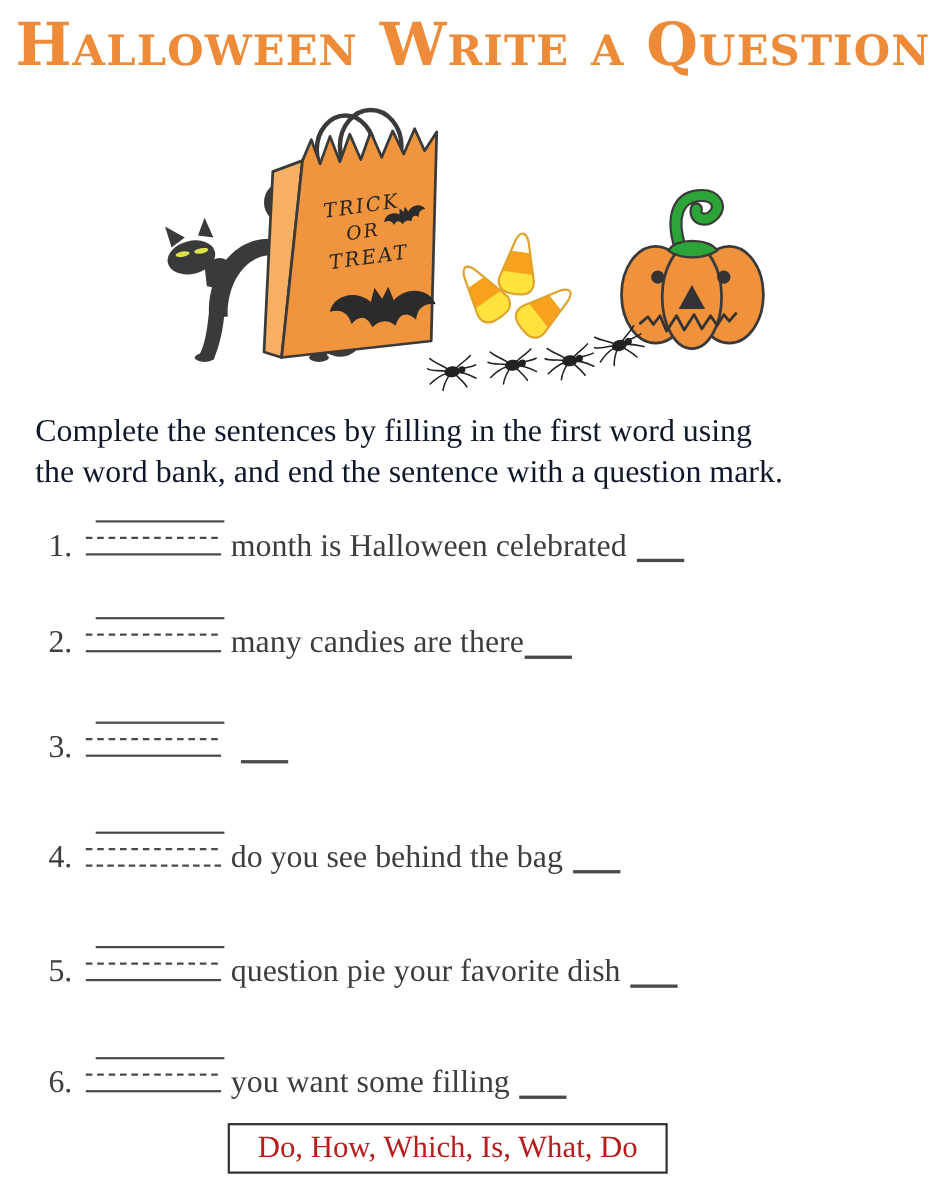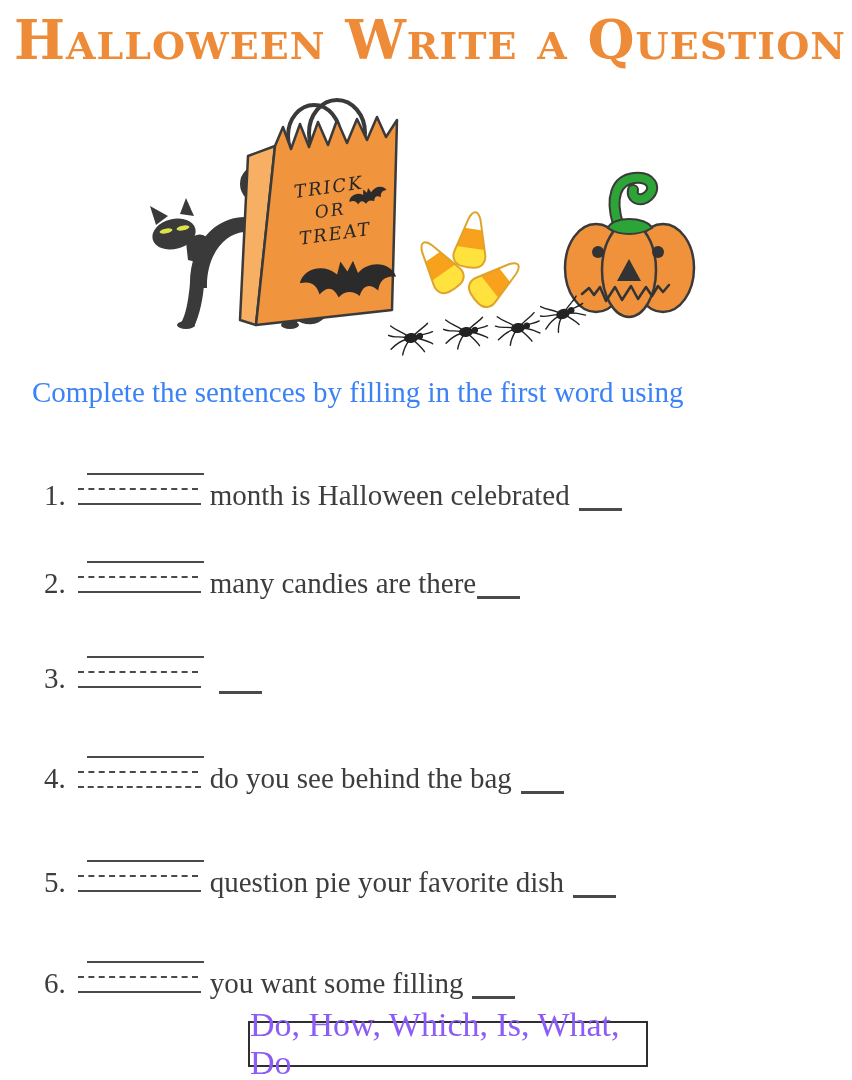--- a/index.html
+++ b/index.html
@@ -9,41 +9,41 @@
   }
   .title {
     position:absolute; top:4px; left:0; width:852px; margin:4px;
     text-align:center; font-family:"DejaVu Serif", serif; font-weight:bold;
     font-variant:small-caps; font-size:54px; letter-spacing:1px; color:#ED8B38;
     white-space:nowrap;
   }
   .illustration { position:absolute; left:146px; top:92px; width:560px; height:270px; }
   .instructions {
     position:absolute; left:32px; top:374px; width:800px;
-    font-size:29px; line-height:37px; color:#3b82f6;
+    font-size:29px; line-height:37px; color:#0f172a;
   }
   .q-row {
     position:absolute; left:44px; display:flex; align-items:baseline;
     font-size:29px; white-space:nowrap; color:#3d3d3d;
   }
   .q-num { margin-right:4px; }
   .writing-blank { width:122px; height:30px; position:relative; margin:0 10px 0 8px; flex:none; }
   .writing-blank .line-top { position:absolute; top:-2px; left:9px; right:-4px; border-top:2.5px solid #4a4a4a; }
   .writing-blank .line-mid { position:absolute; top:13px; left:0; right:2px; border-top:2px dashed #4a4a4a; }
   .writing-blank .line-bot { position:absolute; bottom:0; left:0; right:-1px; border-top:2.5px solid #4a4a4a; }
   .writing-blank.bottom-dashed .line-bot { border-top-style:dashed; border-top-width:2px; }
   .end-blank {
     width:43px; height:6px; flex:none; margin-left:9px;
     border-bottom:3px solid #4a4a4a; transform:translateY(6px);
   }
   .end-blank.tight { margin-left:1px; }
   .word-bank {
     position:absolute; left:207px; top:1021px; width:396px; height:42px;
     border:2.5px solid #2f2f2f; display:flex; align-items:center; justify-content:center;
-    font-size:34px; color:#8b5cf6;margin-left:41px;
+    font-size:28px; color:#b91c1c;
   }
   .bag-text { font-family:"DejaVu Serif", serif; font-style:italic; letter-spacing:2px; fill:#262626; }
 </style>
 </head>
 <body>
 
 <h1 class="title">Halloween Write a Question</h1>
 
 <svg class="illustration" viewBox="0 0 560 270" xmlns="http://www.w3.org/2000/svg">
   <defs>
@@ -143,20 +143,21 @@
   <g>
     <use href="#spider" transform="translate(265,246) rotate(-6)"></use>
     <use href="#spider" transform="translate(320,240) rotate(-6)"></use>
     <use href="#spider" transform="translate(372,236) rotate(-8)"></use>
     <use href="#spider" transform="translate(417,222) rotate(-18)"></use>
   </g>
 </svg>
 
 <div class="instructions">
   <span>Complete the sentences by filling in the first word using</span><br>
+  <span>the word bank, and end the sentence with a question mark.</span>
 </div>
 
 <div class="q-row" style="top:475px">
   <span class="q-num">1.</span>
   <span class="writing-blank">
       <span class="line-top"></span>
       <span class="line-mid"></span>
       <span class="line-bot"></span>
     </span>
   <span class="q-text">month is Halloween celebrated</span>

